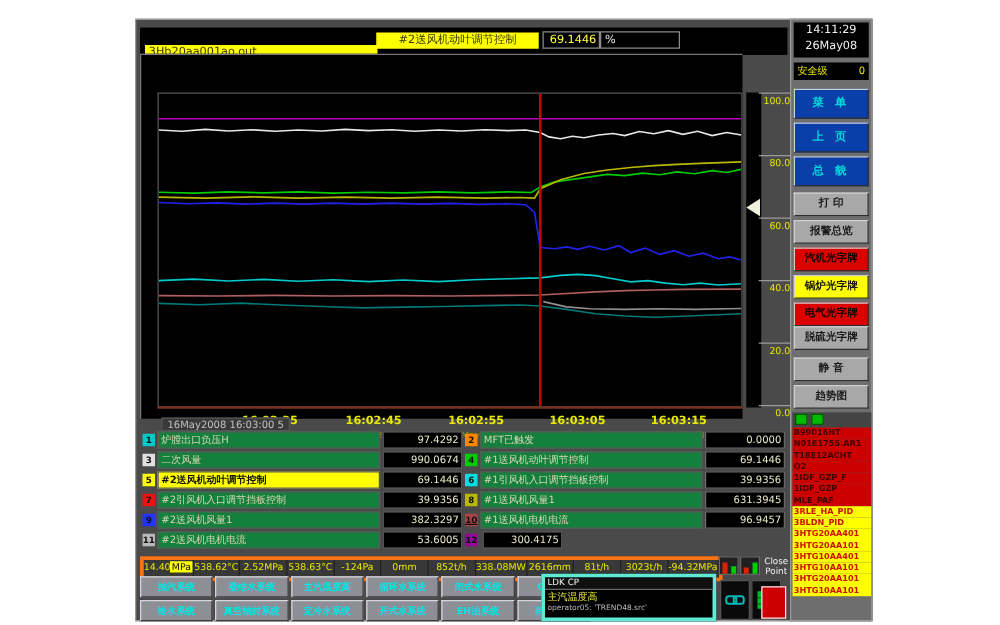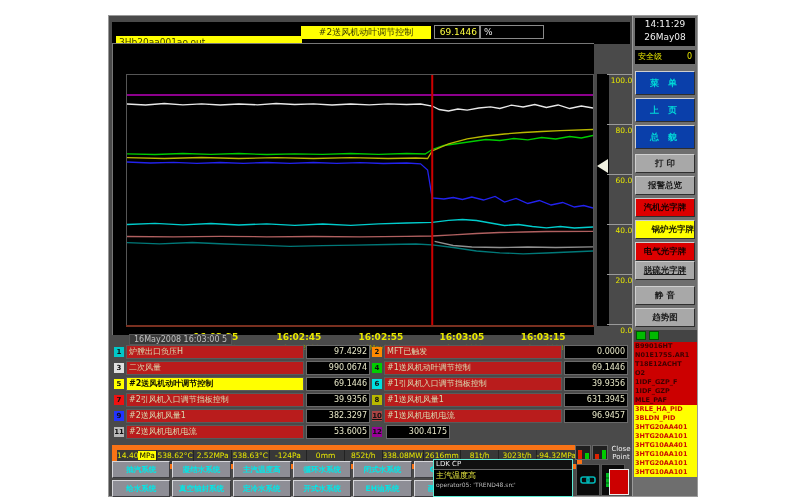--- a/index.html
+++ b/index.html
@@ -18,49 +18,49 @@
   .xtick{position:absolute;top:288px;width:80px;text-align:center;color:#e8e800;font-size:9px;font-weight:bold;}
   .xdate{position:absolute;top:300px;width:80px;text-align:center;color:#9a9a00;font-size:7px;}
   #scrollstrip{left:484px;top:30px;width:12px;height:252px;background:#000;}
   #pointer{left:484px;top:115px;width:0;height:0;border-top:7px solid transparent;border-bottom:7px solid transparent;border-right:11px solid #f0f0e0;}
   .ylab{position:absolute;left:494px;width:30px;border-top:1px solid #9a9a9a;color:#e8e800;font-size:7.5px;text-align:right;padding-top:1px;}
   
   #legendts{left:20px;top:318px;color:#c0c0c0;font-size:8px;background:#3a3a3a;padding:0 4px;border:1px solid #555;}
   .legcol{display:flex;flex-direction:column;}
   .legrow{display:flex;align-items:center;height:16px;box-sizing:border-box;}
   .numsq{width:10px;height:10px;font-size:7px;line-height:10px;text-align:center;color:#101010;font-weight:bold;margin-right:2px;flex:none;}
-  .legname{flex:1;height:12px;line-height:12px;background:#b91c1c;border:1px solid #5a5a5a;color:#d8d8b0;font-size:8px;padding:0 2px;overflow:hidden;white-space:nowrap;}
+  .legname{flex:1;height:12px;line-height:12px;background:#15803d;border:1px solid #5a5a5a;color:#d8d8b0;font-size:8px;padding:0 2px;overflow:hidden;white-space:nowrap;}
   .legname.sel{background:#ffff00;color:#101000;font-weight:bold;}
   .legval{width:58px;height:12px;line-height:12px;background:#000;border:1px solid #6a6a6a;color:#e8e8c8;font-size:8px;text-align:right;padding:0 2px;margin-left:2px;flex:none;}
   
-  #statusbar{left:3px;top:429px;width:460px;height:14px;display:flex;background:#383838;border:5px solid #f97316;}
+  #statusbar{left:3px;top:429px;width:460px;height:14px;display:flex;background:#383838;border:3px solid #f97316;}
   .stcell{flex:1;border-right:1px solid #222;color:#e8e800;font-size:7.5px;line-height:12px;text-align:center;white-space:nowrap;overflow:visible;}
   .sthl{background:#ffff00;color:#101000;padding:0 1px;}
   .indw{width:14px;height:13px;background:#202020;border:1px solid #666;display:flex;align-items:flex-end;justify-content:space-around;}
   .indw i{display:block;width:4px;}
   #closept{color:#f0f0f0;font-size:7px;line-height:8px;text-align:center;}
   
   .btnrow{left:3px;width:360px;height:17px;display:flex;gap:2px;}
   .sysbtn{flex:1;background:#8e8e96;border-top:1px solid #d6d6da;border-left:1px solid #d6d6da;border-right:1px solid #3c3c40;border-bottom:1px solid #3c3c40;color:#00e8e8;font-size:7.5px;font-weight:bold;text-align:center;line-height:15px;white-space:nowrap;overflow:hidden;}
-  #console{left:324px;top:443px;width:140px;height:38px;background:#000;border:1px solid #5eead4;box-sizing:border-box;color:#ddd;}
+  #console{left:324px;top:443px;width:140px;height:38px;background:#000;border:3px solid #5eead4;box-sizing:border-box;color:#ddd;}
   #console .c1{font-size:7px;line-height:9px;color:#f0f0f0;background:#101010;border-bottom:1px solid #666;padding:0 2px;white-space:nowrap;}
   #console .c2{font-size:8px;line-height:11px;color:#e8e840;padding:0 2px;white-space:nowrap;}
   #console .c3{font-size:6px;line-height:8px;color:#bbb;padding:0 2px;white-space:nowrap;}
   .iconbtn{width:22px;height:30px;background:#0a0a0a;border:1px solid #555;display:flex;align-items:center;justify-content:center;}
   #almbox{left:500px;top:453px;width:18px;height:24px;background:#cc0000;border:1px solid #eee;}
   
   #sidebar{left:524px;top:0px;width:66px;height:482px;background:#6e6e6e;border-left:1px solid #2a2a2a;box-sizing:border-box;}
   #clock{left:2px;top:2px;width:60px;height:28px;background:#000;color:#f0f0f0;font-size:9px;text-align:center;line-height:13px;}
   #seclvl{left:2px;top:34px;width:60px;height:14px;background:#000;color:#e8e800;font-size:8px;line-height:14px;display:flex;justify-content:space-between;padding:0 3px;box-sizing:border-box;}
   .sbbtn{position:absolute;left:2px;width:60px;text-align:center;font-weight:bold;box-sizing:border-box;
     border-top:1px solid #cfcfcf;border-left:1px solid #cfcfcf;border-right:1px solid #2e2e2e;border-bottom:1px solid #2e2e2e;}
   .sbblue{background:#0a3faa;color:#00d8d8;font-size:9px;height:24px;line-height:22px;letter-spacing:3px;}
   .sbgray{background:#a8a8a8;color:#1a1a1a;font-size:8.5px;height:19px;line-height:17px;}
   .sbred{background:#dd0000;color:#1a0000;font-size:8.5px;height:19px;line-height:17px;}
-  .sbyellow{background:#ffff00;color:#1a1a00;font-size:8.5px;height:19px;line-height:17px;text-align:right;}
+  .sbyellow{background:#ffff00;color:#1a1a00;font-size:8.5px;height:19px;line-height:17px;}
   #almlist{left:1px;top:314px;width:63px;background:#555;}
   #almhead{height:10px;display:flex;gap:3px;padding:1px 2px;background:#444;}
   .gsq{width:8px;height:7px;background:#00bb00;border:1px solid #005500;}
   .almrow{height:9px;line-height:9px;font-size:6.5px;font-weight:bold;padding:0 1px;overflow:hidden;white-space:nowrap;}
   .almred{background:#cc0000;color:#400000;}
   .almyellow{background:#ffff00;color:#cc1100;}
 </style>
 </head>
 <body>
 
@@ -252,21 +252,21 @@
   </div>
   <div id="sbbtns">
       <div class="sbbtn sbblue" style="top: 55px;">菜 单</div>
       <div class="sbbtn sbblue" style="top: 82px;">上 页</div>
       <div class="sbbtn sbblue" style="top: 109px;">总 貌</div>
       <div class="sbbtn sbgray" style="top: 138px;">打 印</div>
       <div class="sbbtn sbgray" style="top: 160px;">报警总览</div>
       <div class="sbbtn sbred" style="top: 182px;">汽机光字牌</div>
       <div class="sbbtn sbyellow" style="top: 204px;">锅炉光字牌</div>
       <div class="sbbtn sbred" style="top: 226px;">电气光字牌</div>
-      <div class="sbbtn sbgray" style="top: 245px; text-decoration: underline;">脱硫光字牌</div>
+      <div class="sbbtn sbgray" style="top: 245px;">脱硫光字牌</div>
       <div class="sbbtn sbgray" style="top: 270px;">静 音</div>
       <div class="sbbtn sbgray" style="top: 292px;">趋势图</div>
     </div>
   <div id="almlist" class="abs">
     <div id="almhead">
       <span class="gsq"></span>
       <span class="gsq"></span>
     </div>
   <div class="almrow almred">B99016HT</div>
       <div class="almrow almred">N01E175S.AR1</div>

